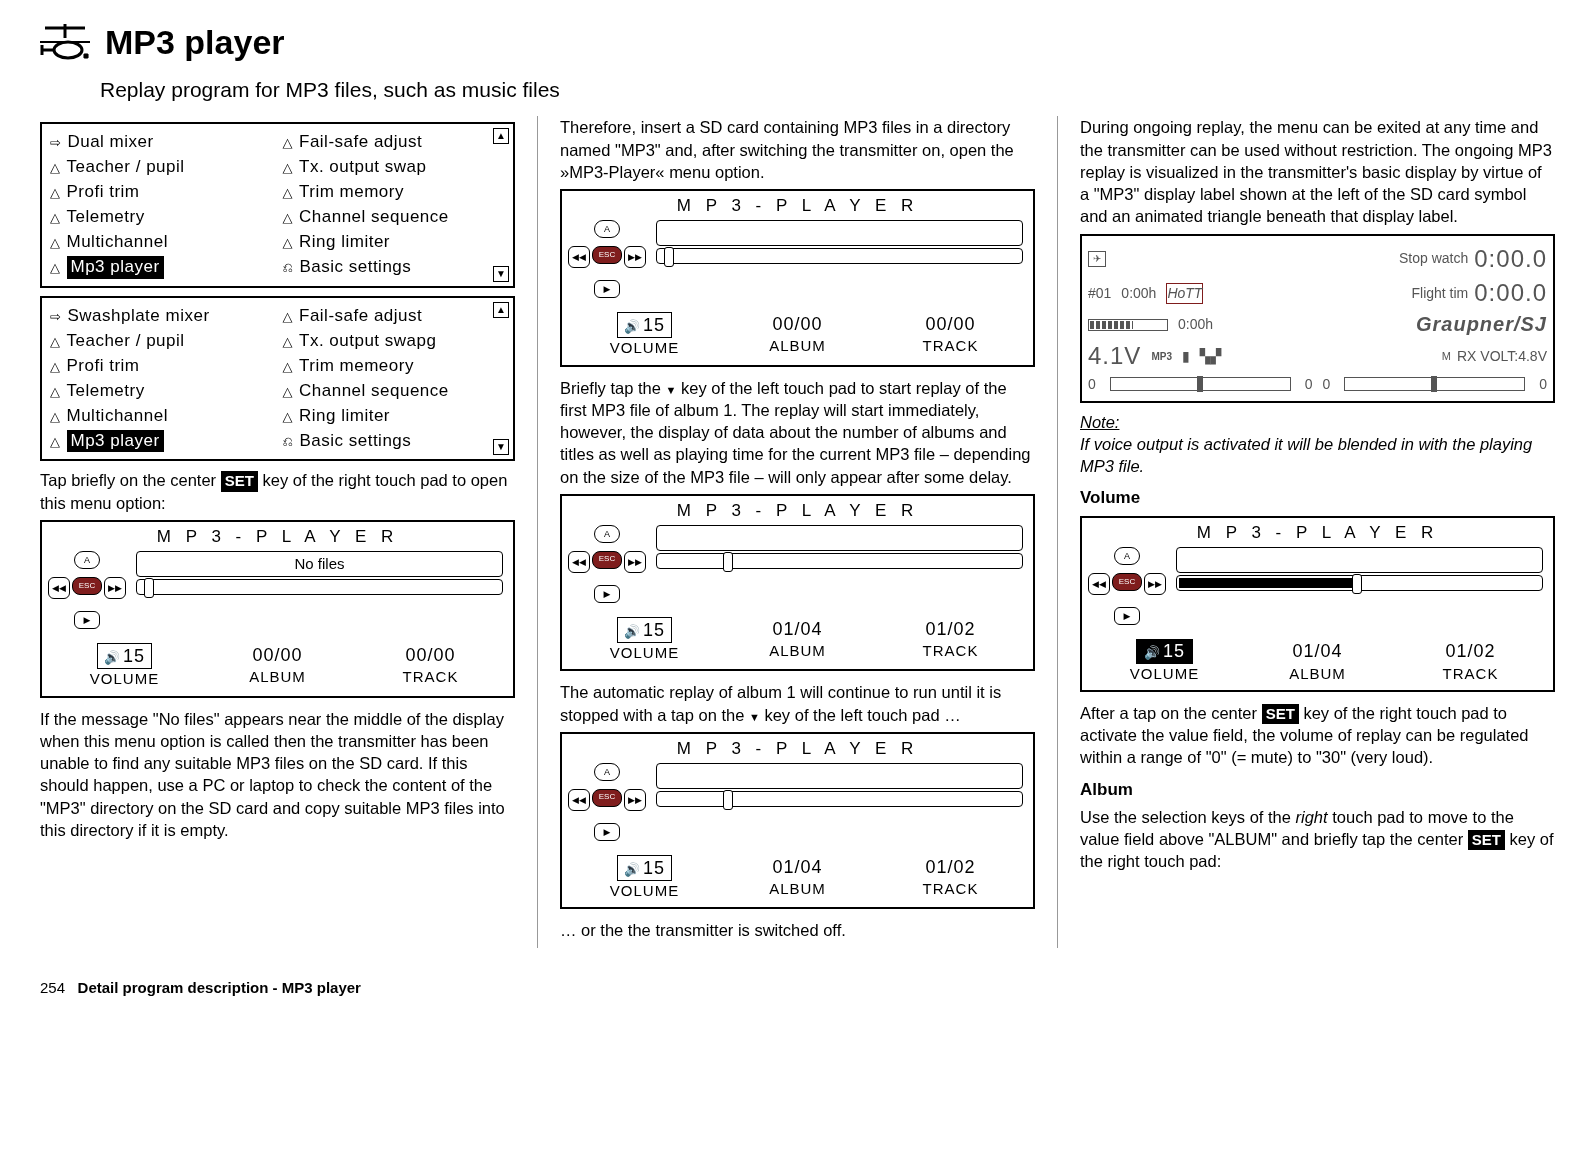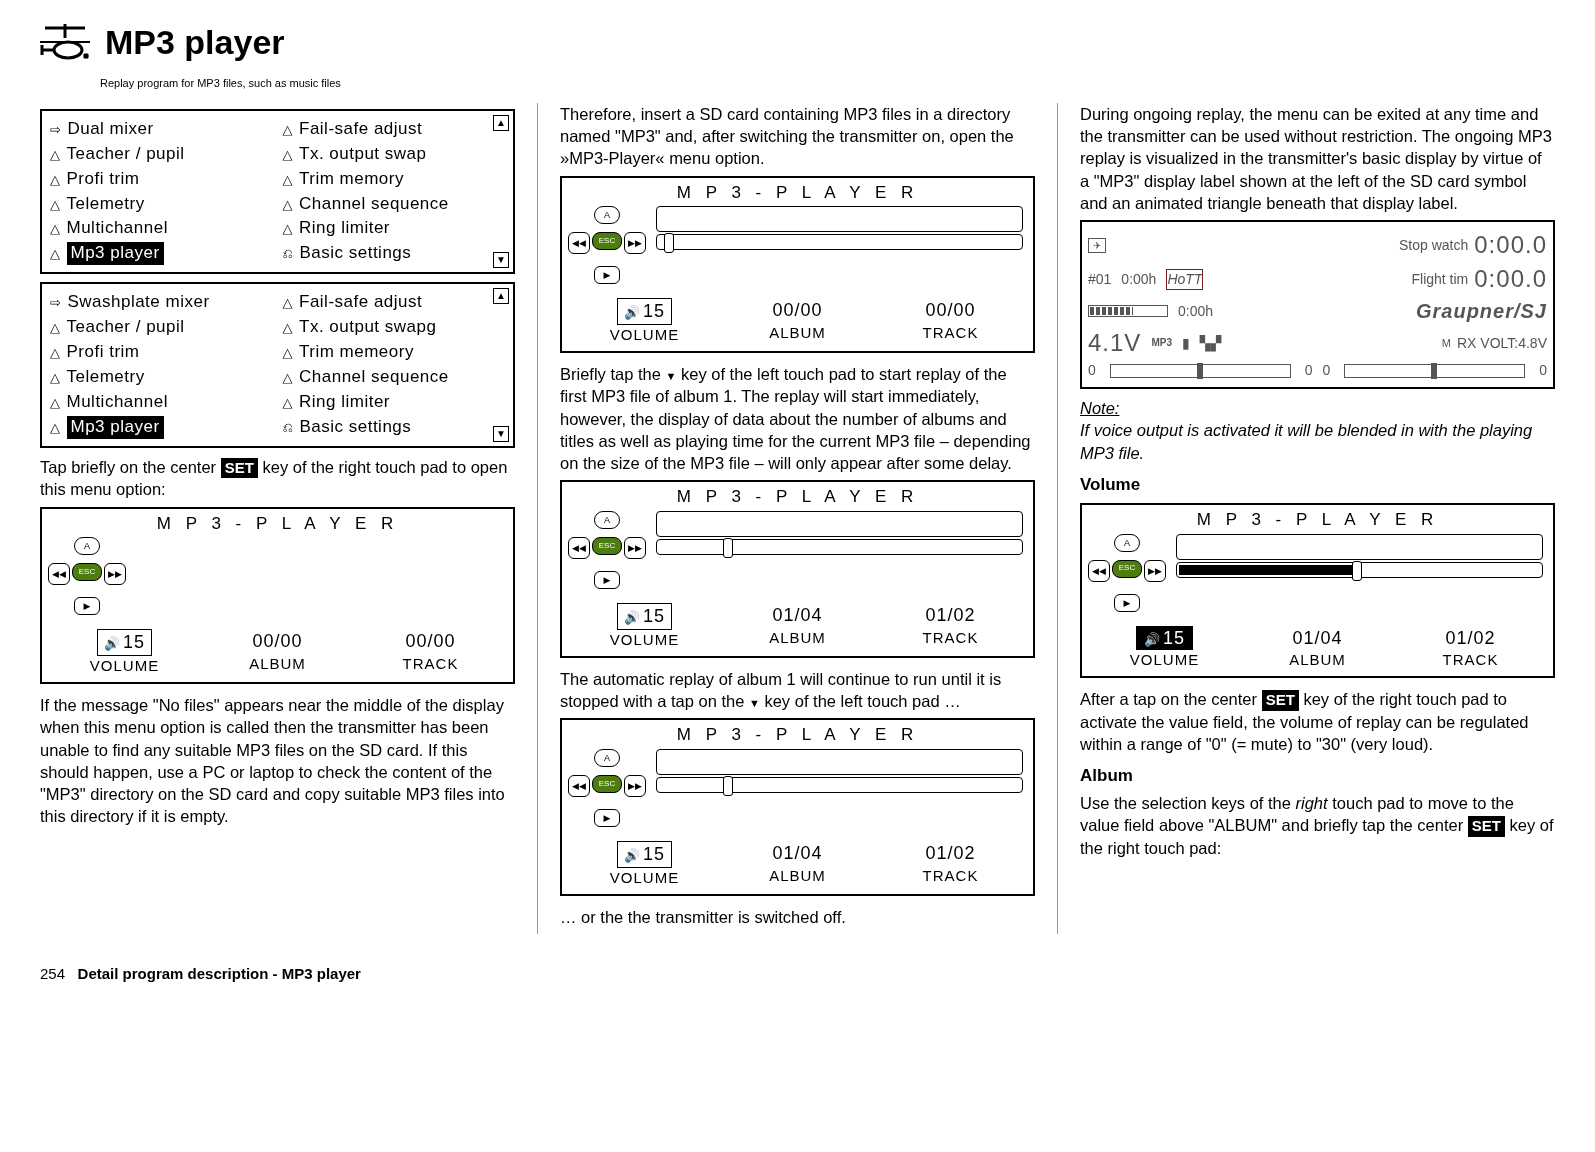--- a/index.html
+++ b/index.html
@@ -8,21 +8,21 @@
     padding: 20px 40px;
     font-family: Arial, Helvetica, sans-serif;
     font-size: 16.5px;
     line-height: 1.35;
     color: #000;
     width: 1595px;
   }
   .header { display: flex; align-items: flex-start; gap: 15px; }
   .heli-icon { width: 50px; height: 45px; flex: 0 0 50px; }
   .title-block h1 { margin: 0 0 10px 0; font-size: 34px; font-weight: bold; }
-  .subtitle { margin: 0 0 0 60px; font-size: 11px;}
+  .subtitle { margin: 0 0 0 60px; font-size: 21px;}
   .columns { display: flex; gap: 0; margin-top: 12px; }
   .col { flex: 1; padding: 0 22px; }
   .col + .col { border-left: 1px solid #999; }
   .col:first-child { padding-left: 0; }
   .col:last-child { padding-right: 0; }
   p { margin: 0 0 6px 0; }
   .bold { font-weight: bold; }
   .set-badge {
     display: inline-block;
     background: #000; color: #fff;
@@ -64,21 +64,21 @@
   }
   .dpad .btn {
     position: absolute; border: 1.5px solid #000; border-radius: 6px;
     font-size: 9px; display: flex; align-items: center; justify-content: center;
     background: #fff;
   }
   .dpad .up    { top: 0; left: 26px; width: 26px; height: 18px; border-radius: 10px;}
   .dpad .down  { bottom: 0; left: 26px; width: 26px; height: 18px; }
   .dpad .left  { top: 26px; left: 0; width: 22px; height: 22px; }
   .dpad .right { top: 26px; right: 0; width: 22px; height: 22px; }
-  .dpad .mid   { top: 26px; left: 24px; width: 30px; height: 18px; background:#4d7c0f; color:#fff; border-radius: 8px; font-size:8px;}
+  .dpad .mid   { top: 26px; left: 24px; width: 30px; height: 18px; background:#7f1d1d; color:#fff; border-radius: 8px; font-size:8px;}
   .lcd-main { flex: 1; display: flex; flex-direction: column; justify-content: flex-start; }
   .lcd-field {
     border: 1.5px solid #000; border-radius: 4px;
     height: 26px; margin: 0 4px 2px 4px;
     display: flex; align-items: center; justify-content: center;
     font-size: 15px;
   }
   .lcd-slider {
     border: 1.5px solid #000; border-radius: 4px;
     height: 16px; margin: 0 4px 4px 4px; position: relative; background:#fff;
@@ -275,20 +275,26 @@
     <div class="lcd" id="lcd1">
         <div class="lcd-title">M P 3 - P L A Y E R</div>
         <div class="lcd-body">
           <div class="dpad">
             <div class="btn up">A</div>
             <div class="btn left">◀◀</div>
             <div class="btn mid">ESC</div>
             <div class="btn right">▶▶</div>
             <div class="btn down">▶</div>
           </div>
+          <div class="lcd-main">
+            <div class="lcd-field">No files</div>
+            <div class="lcd-slider">
+              <div class="knob" style="left: 2%;"></div>
+            </div>
+          </div>
         </div>
         <div class="lcd-readouts">
           <div class="ro boxed"><div class="val"><span class="spk"></span>15</div><div class="lbl">VOLUME</div></div>
           <div class="ro ">
             <div class="val">00/00</div>
             <div class="lbl">ALBUM</div>
           </div>
           <div class="ro ">
             <div class="val">00/00</div>
             <div class="lbl">TRACK</div>

